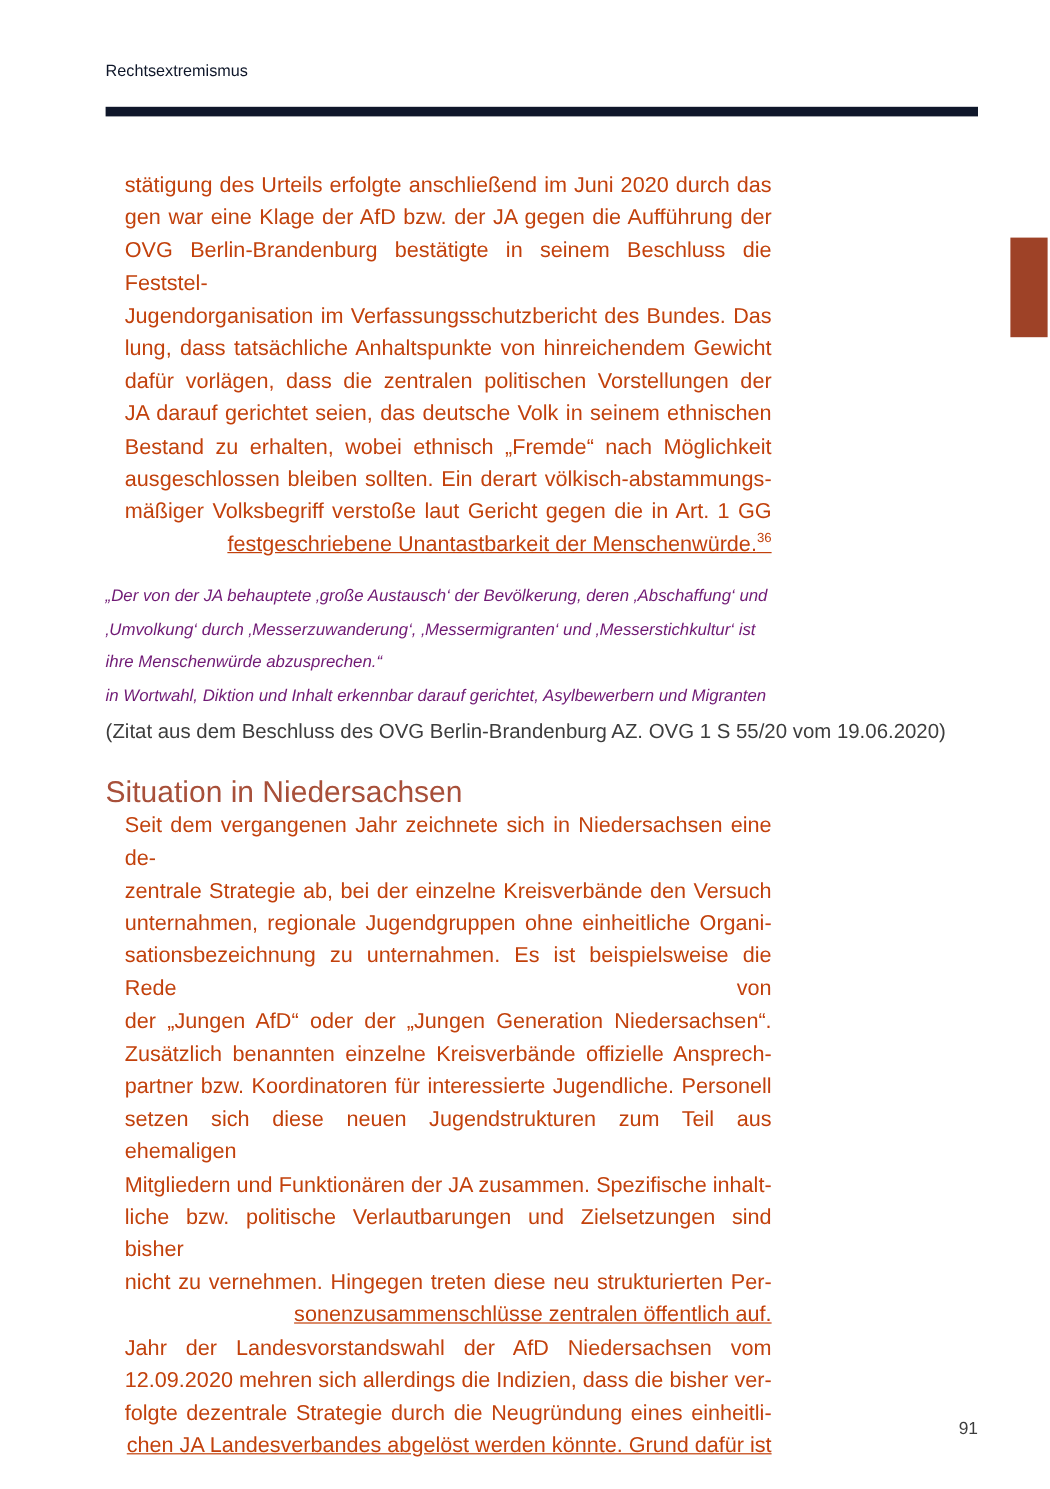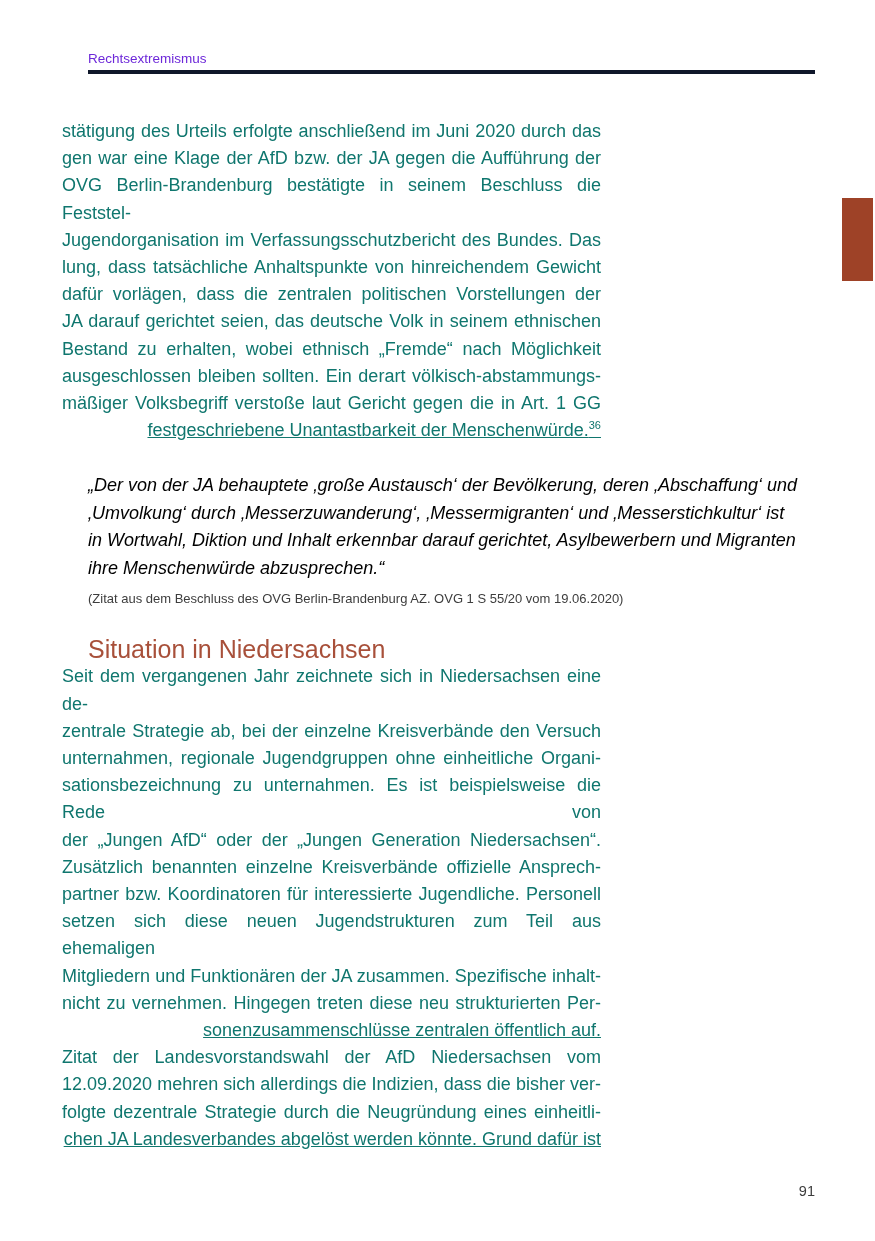--- a/index.html
+++ b/index.html
@@ -10,59 +10,59 @@
     height: 1241px;
     background: #ffffff;
     overflow: hidden;
     font-family: "Liberation Sans", "DejaVu Sans", sans-serif;
     color: #3d3d3d;
   }
   
   .header {
     margin: 50px 0 0 88px;
     width: 727px;
-    padding-bottom: 3px;
-    border-bottom: 4px solid #0f172a;
+    padding-bottom: 22px;
+    border-bottom: 8px solid #0f172a;
     font-size: 13.5px;
     line-height: 17px;
-    color: #6d28d9;
+    color: #0f172a;
   }
   
   .body-block {
-    margin-left: 62px;
+    margin-left: 104px;
     width: 539px;
     font-size: 18px;
     line-height: 27.2px;
-    color: #0f766e;
+    color: #c2410c;
   }
   .para-1 { margin-top: 44px; }
   .jlines > .jline {
     text-align: justify;
     text-align-last: justify;
   }
   .plain-line { text-align: right; text-decoration: underline; }
   sup.fn-ref {
     font-size: 11px;
     vertical-align: super;
     line-height: 0;
   }
   
   .quote-block {
-    margin: 28px 0 0 88px;
+    margin: 16px 0 0 88px;
     width: 727px;
-    font-size: 18px;
+    font-size: 14px;
     font-style: italic;
     line-height: 27.5px;
-    color: #000000;
+    color: #701a75;
   }
   .quote-block .qline { text-align: left; }
   .citation {
     margin: 8px 0 0 88px;
     width: 727px;
-    font-size: 13px;
+    font-size: 17px;
     line-height: 18px;
     color: #3d3d3d;
   }
   
   .section-heading {
     margin: 28px 0 0 88px;
     width: 539px;
     font-size: 25px;
     line-height: 27px;
     color: #a8503a;
@@ -111,47 +111,48 @@
       </div>
     <div class="plain-line">
       <span>festgeschriebene Unantastbarkeit der Menschenwürde.</span><sup class="fn-ref">36</sup>
     </div>
   </div>
 
   <div class="quote-block">
     <div>
         <div class="qline">„Der von der JA behauptete ‚große Austausch‘ der Bevölkerung, deren ‚Abschaffung‘ und</div>
         <div class="qline">‚Umvolkung‘ durch ‚Messerzuwanderung‘, ‚Messermigranten‘ und ‚Messerstichkultur‘ ist</div>
+        <div class="qline">ihre Menschenwürde abzusprechen.“</div>
         <div class="qline">in Wortwahl, Diktion und Inhalt erkennbar darauf gerichtet, Asylbewerbern und Migranten</div>
-        <div class="qline">ihre Menschenwürde abzusprechen.“</div>
       </div>
   </div>
   <div class="citation">(Zitat aus dem Beschluss des OVG Berlin-Brandenburg AZ. OVG 1 S 55/20 vom 19.06.2020)</div>
 
   <div class="section-heading">Situation in Niedersachsen</div>
 
   <div class="body-block">
     <div class="jlines">
         <div class="jline">Seit dem vergangenen Jahr zeichnete sich in Niedersachsen eine de-</div>
         <div class="jline">zentrale Strategie ab, bei der einzelne Kreisverbände den Versuch</div>
         <div class="jline">unternahmen, regionale Jugendgruppen ohne einheitliche Organi-</div>
         <div class="jline">sationsbezeichnung zu unternahmen. Es ist beispielsweise die Rede von</div>
         <div class="jline">der „Jungen AfD“ oder der „Jungen Generation Niedersachsen“.</div>
         <div class="jline">Zusätzlich benannten einzelne Kreisverbände offizielle Ansprech-</div>
         <div class="jline">partner bzw. Koordinatoren für interessierte Jugendliche. Personell</div>
         <div class="jline">setzen sich diese neuen Jugendstrukturen zum Teil aus ehemaligen</div>
         <div class="jline">Mitgliedern und Funktionären der JA zusammen. Spezifische inhalt-</div>
+        <div class="jline">liche bzw. politische Verlautbarungen und Zielsetzungen sind bisher</div>
         <div class="jline">nicht zu vernehmen. Hingegen treten diese neu strukturierten Per-</div>
       </div>
     <div class="plain-line">sonenzusammenschlüsse zentralen öffentlich auf.</div>
   </div>
 
   <div class="body-block">
     <div class="jlines">
-        <div class="jline">Zitat der Landesvorstandswahl der AfD Niedersachsen vom</div>
+        <div class="jline">Jahr der Landesvorstandswahl der AfD Niedersachsen vom</div>
         <div class="jline">12.09.2020 mehren sich allerdings die Indizien, dass die bisher ver-</div>
         <div class="jline">folgte dezentrale Strategie durch die Neugründung eines einheitli-</div>
       </div>
     <div class="plain-line">chen JA Landesverbandes abgelöst werden könnte. Grund dafür ist</div>
   </div>
 
   <div class="page-number">91</div>
 
 </div>
 

